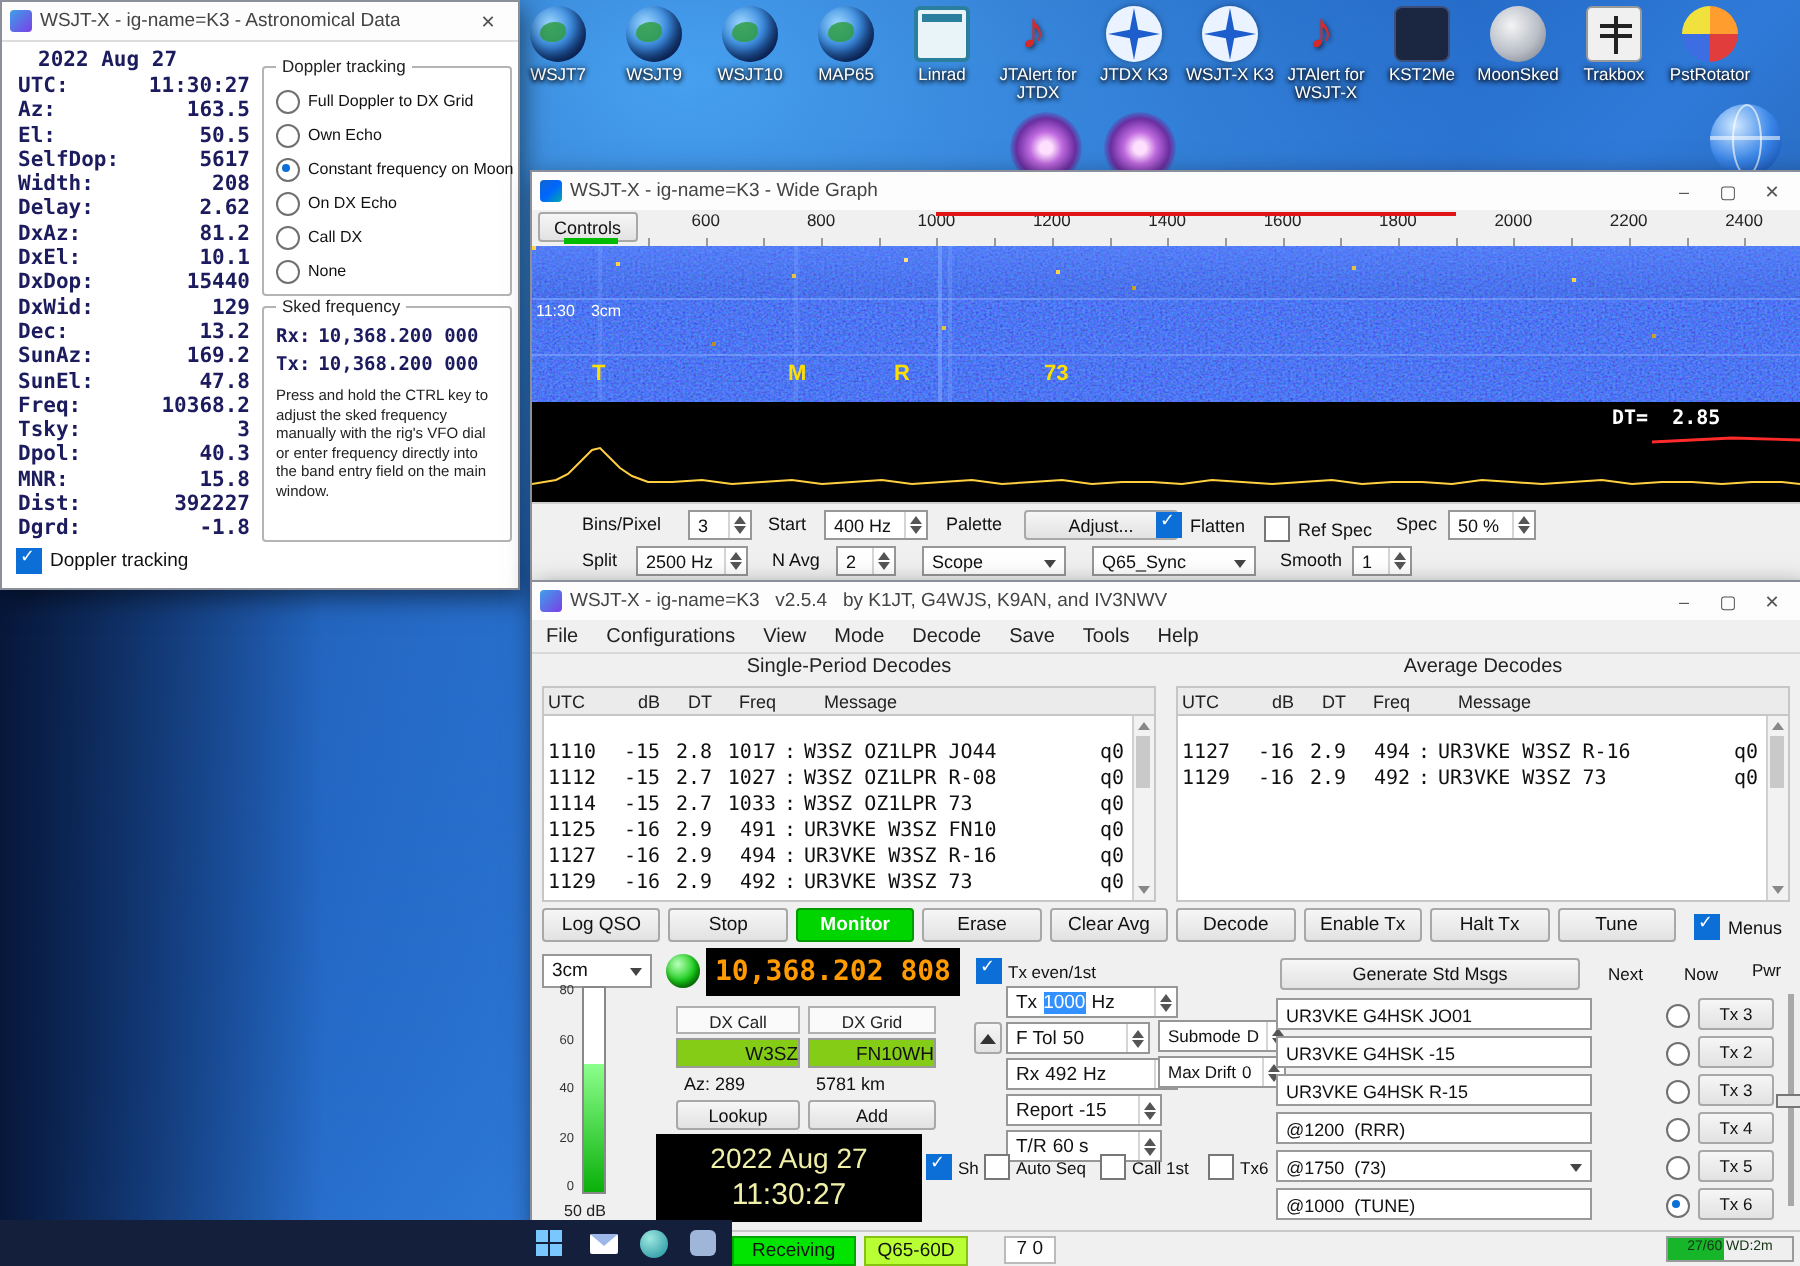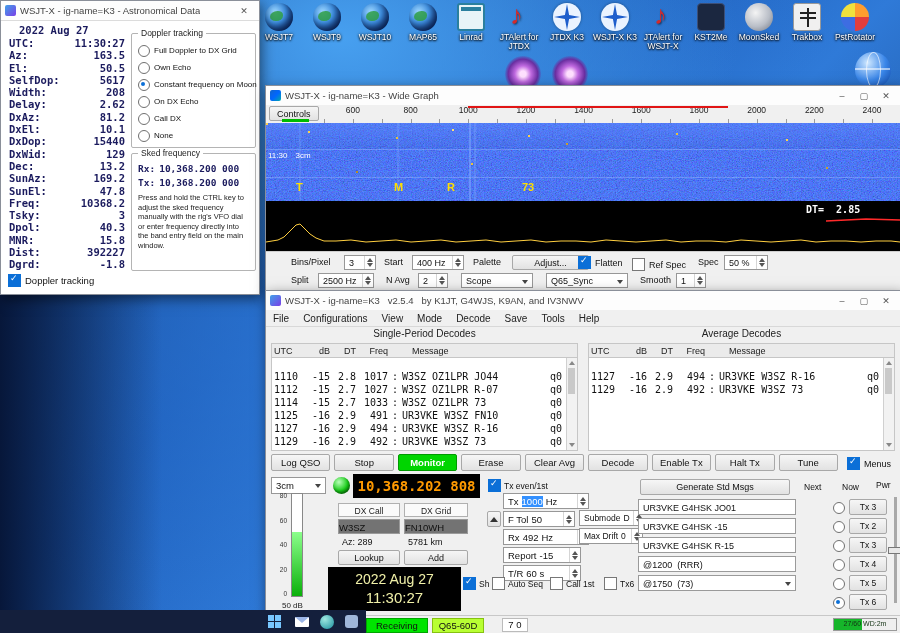--- a/index.html
+++ b/index.html
@@ -133,21 +133,21 @@
     background:radial-gradient(circle at 35% 30%,#b9ffb9,#17cc17 55%,#057705);box-shadow:inset -1px -2px 3px rgba(0,0,0,.4);}
   .freqdisp{position:absolute;left:87px;top:183px;width:127px;height:24px;background:#000;color:#ff9a00;
     font:bold 14px/24px "DejaVu Sans Mono",monospace;text-align:center;white-space:pre;}
   .meter{position:absolute;left:8px;top:202px;width:40px;height:122px;}
   .mlabels{position:absolute;left:0;top:0;width:13px;height:104px;display:flex;flex-direction:column;justify-content:space-between;}
   .mlabels span{font-size:6.5px;color:#333;text-align:right;display:block;line-height:6px;}
   .mbar{position:absolute;left:17px;top:0;width:12px;height:104px;border:1px solid #888;background:#fff;box-sizing:border-box;}
   .mfill{position:absolute;left:0;right:0;bottom:0;height:63%;background:linear-gradient(#8cff8c,#0ab00a);}
   .mdb{position:absolute;left:8px;top:108px;font-size:8px;color:#222;white-space:nowrap;}
   .dxlab{position:absolute;height:14px;border:1px solid #b0b0b0;background:#fafafa;font-size:8.5px;color:#222;text-align:center;line-height:14px;box-sizing:border-box;}
-  .dxfield{position:absolute;height:15px;border:1px solid #9a9a9a;background:#737373;font-size:9.5px;color:#111;text-align:left;line-height:15px;box-sizing:border-box;}
+  .dxfield{position:absolute;height:15px;border:1px solid #9a9a9a;background:#84cc16;font-size:9.5px;color:#111;text-align:right;line-height:15px;box-sizing:border-box;}
   .dxtxt{position:absolute;font-size:9px;color:#111;white-space:nowrap;}
   .smallbtn{position:absolute;height:15px;font-size:9px;}
   .clock{position:absolute;left:62px;top:276px;width:133px;height:44px;background:#000;text-align:center;padding-top:3px;box-sizing:border-box;}
   .cdate{font-size:14px;line-height:18px;color:#f0f0a8;white-space:pre;}
   .ctime{font-size:15px;line-height:19px;color:#f0f0a8;white-space:pre;}
   .ckrow{position:absolute;display:flex;align-items:center;}
   .ckrow .cblab{font-size:8.5px;margin-left:3px;}
   .upbtn{position:absolute;left:221px;top:220px;width:14px;height:16px;}
   .upbtn::after{content:"";border-left:4px solid transparent;border-right:4px solid transparent;border-bottom:5px solid #333;}
   .genbtn{position:absolute;left:374px;top:188px;width:150px;height:16px;font-size:9px;}
@@ -571,21 +571,21 @@
             <span class="c-msg">W3SZ OZ1LPR JO44</span>
             <span class="c-q">q0</span>
           </div>
 
           <div class="drow">
             <span class="c-utc">1112</span>
             <span class="c-db">-15</span>
             <span class="c-dt">2.7</span>
             <span class="c-freq">1027</span>
             <span class="c-col">:</span>
-            <span class="c-msg">W3SZ OZ1LPR R-07</span>
+            <span class="c-msg">W3SZ OZ1LPR R-08</span>
             <span class="c-q">q0</span>
           </div>
 
           <div class="drow">
             <span class="c-utc">1114</span>
             <span class="c-db">-15</span>
             <span class="c-dt">2.7</span>
             <span class="c-freq">1033</span>
             <span class="c-col">:</span>
             <span class="c-msg">W3SZ OZ1LPR 73</span>
@@ -782,20 +782,21 @@
     <button class="btn txb" style="top:246px;">Tx 3</button>
 
     <div class="msgfield" style="top:265px;">@1200  (RRR)</div>
     <span class="rad nradio" style="top:268px;"></span>
     <button class="btn txb" style="top:265px;">Tx 4</button>
 
     <div class="msgfield hascombo" style="top:284px;">@1750  (73)</div>
     <span class="rad nradio" style="top:287px;"></span>
     <button class="btn txb" style="top:284px;">Tx 5</button>
 
+    <div class="msgfield" style="top:303px;">@1000  (TUNE)</div>
     <span class="rad nradio on" style="top:306px;"></span>
     <button class="btn txb" style="top:303px;">Tx 6</button>
 
     <div class="pwr-track"></div>
     <div class="pwr-handle"></div>
 
     <div class="statusbar">
       <span class="st-recv">Receiving</span>
       <span class="st-mode">Q65-60D</span>
       <span class="st-counts">7 0</span>

